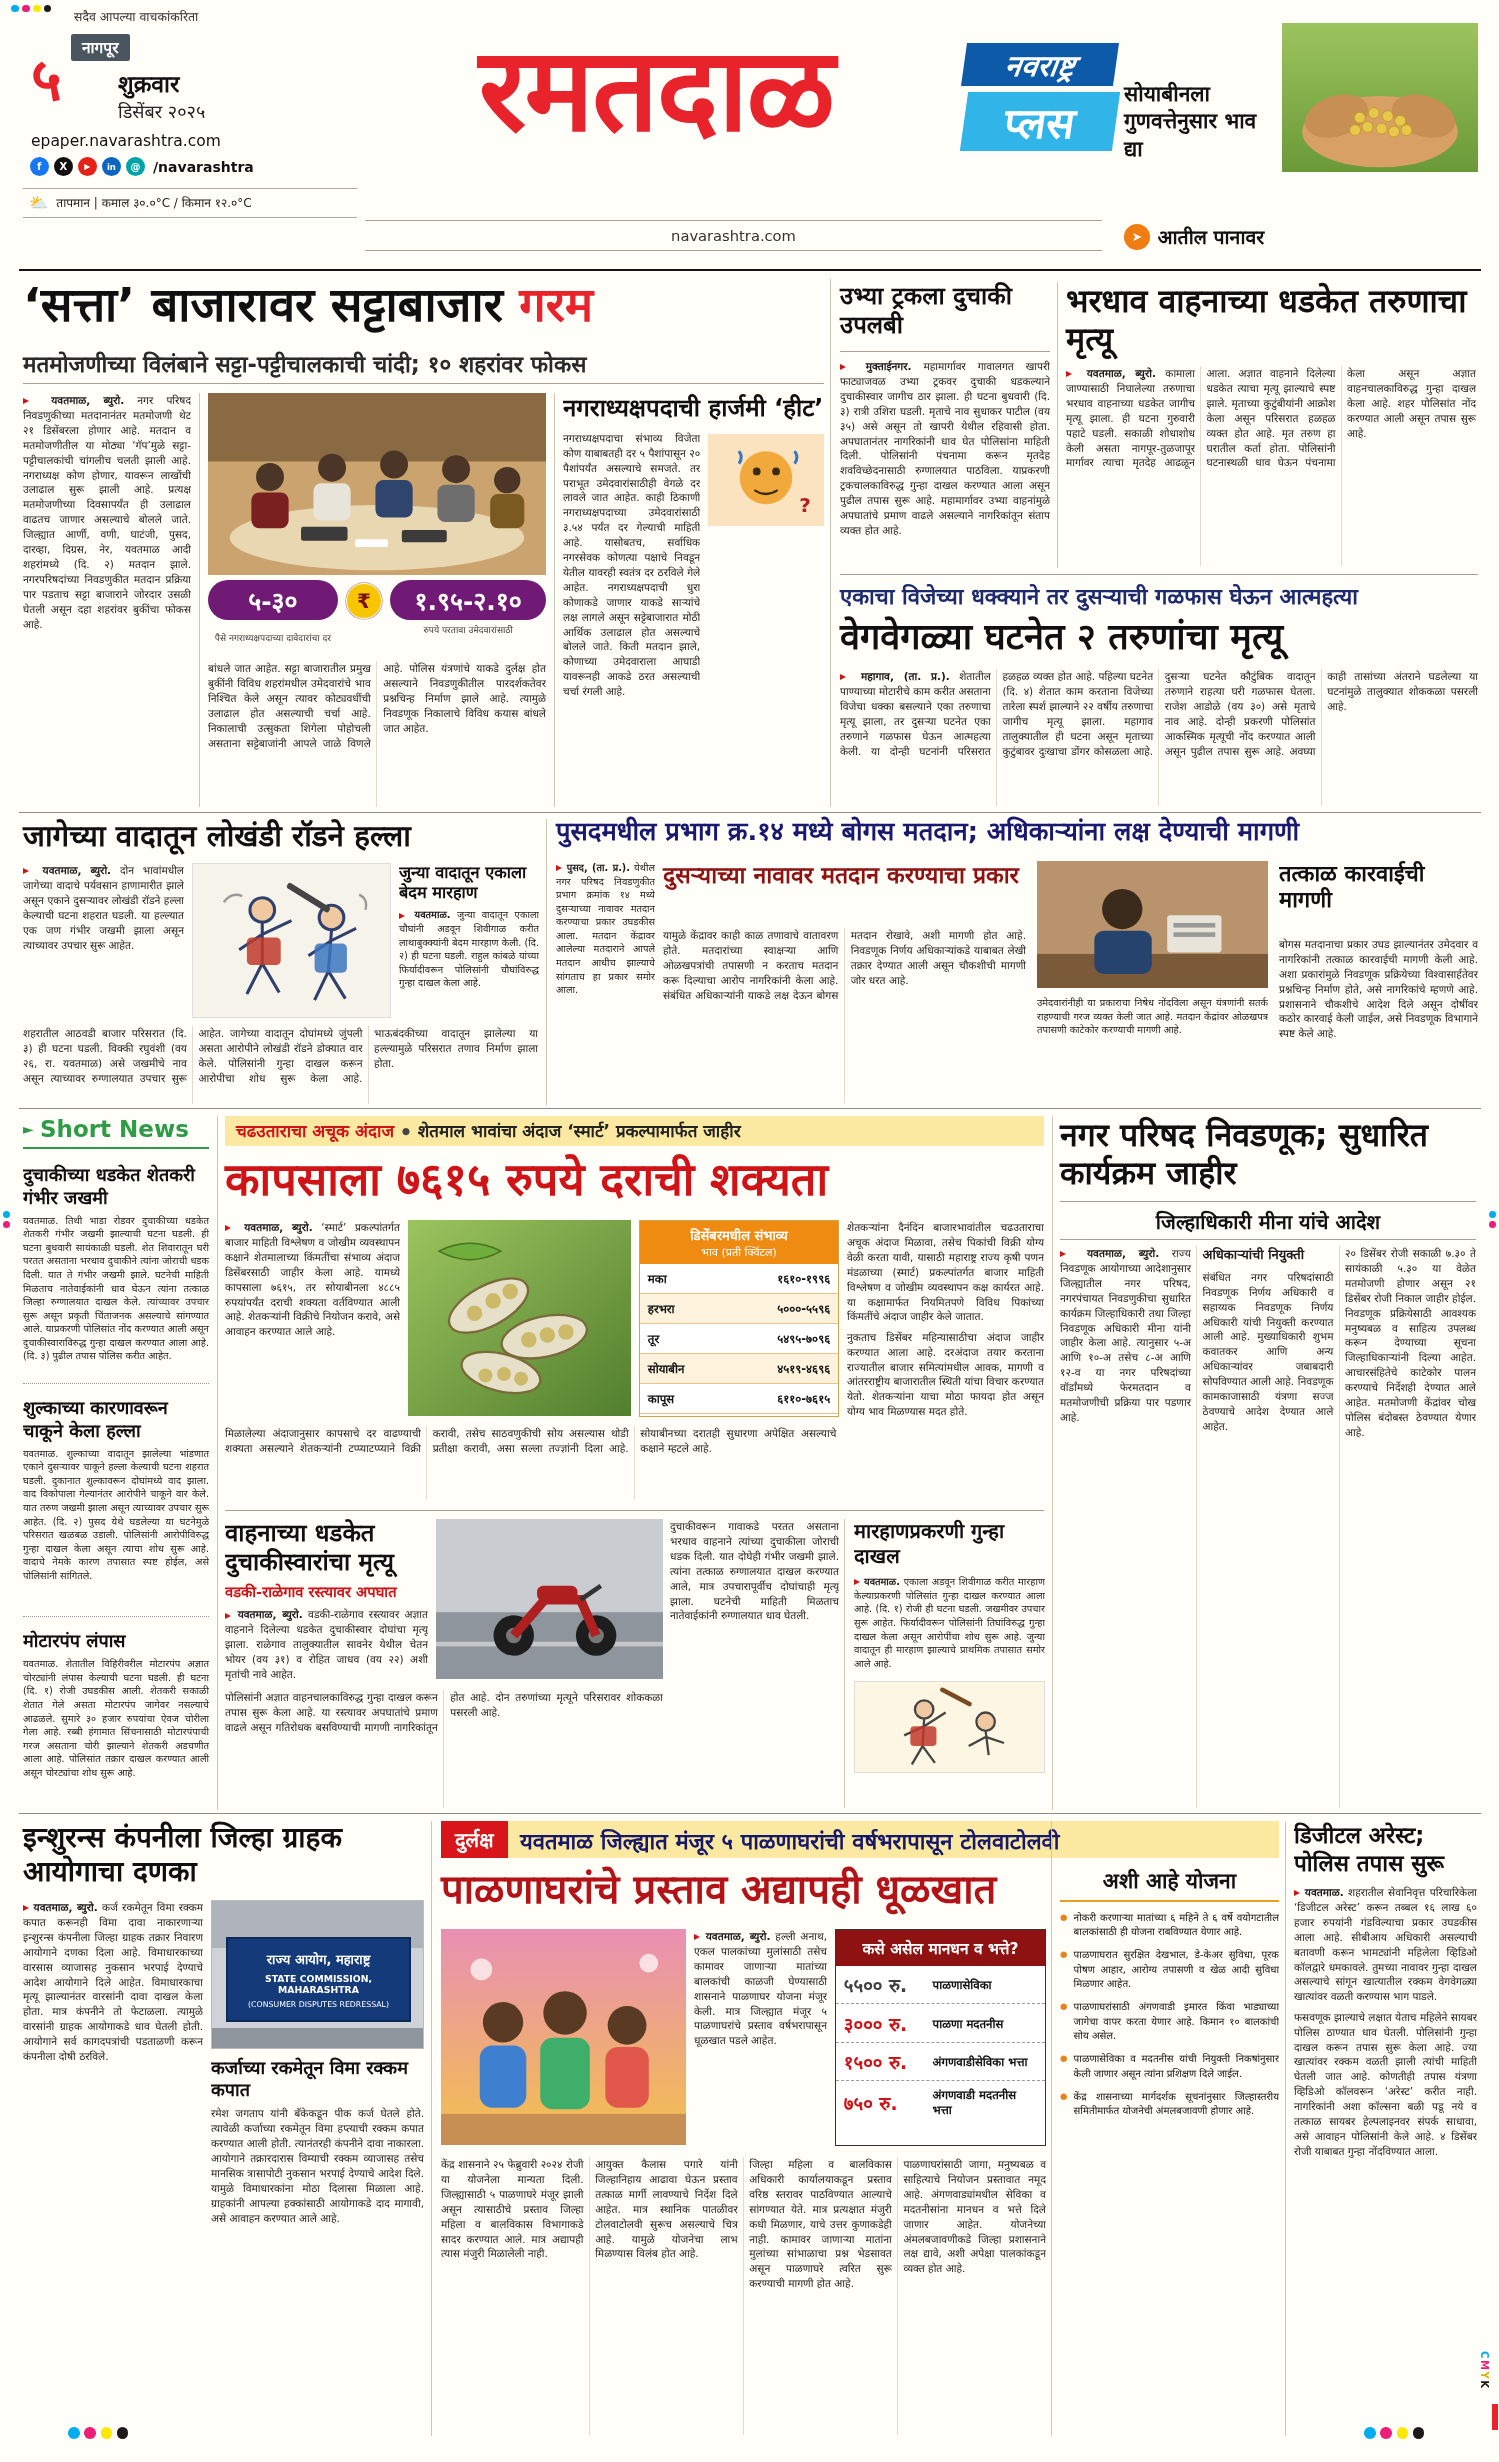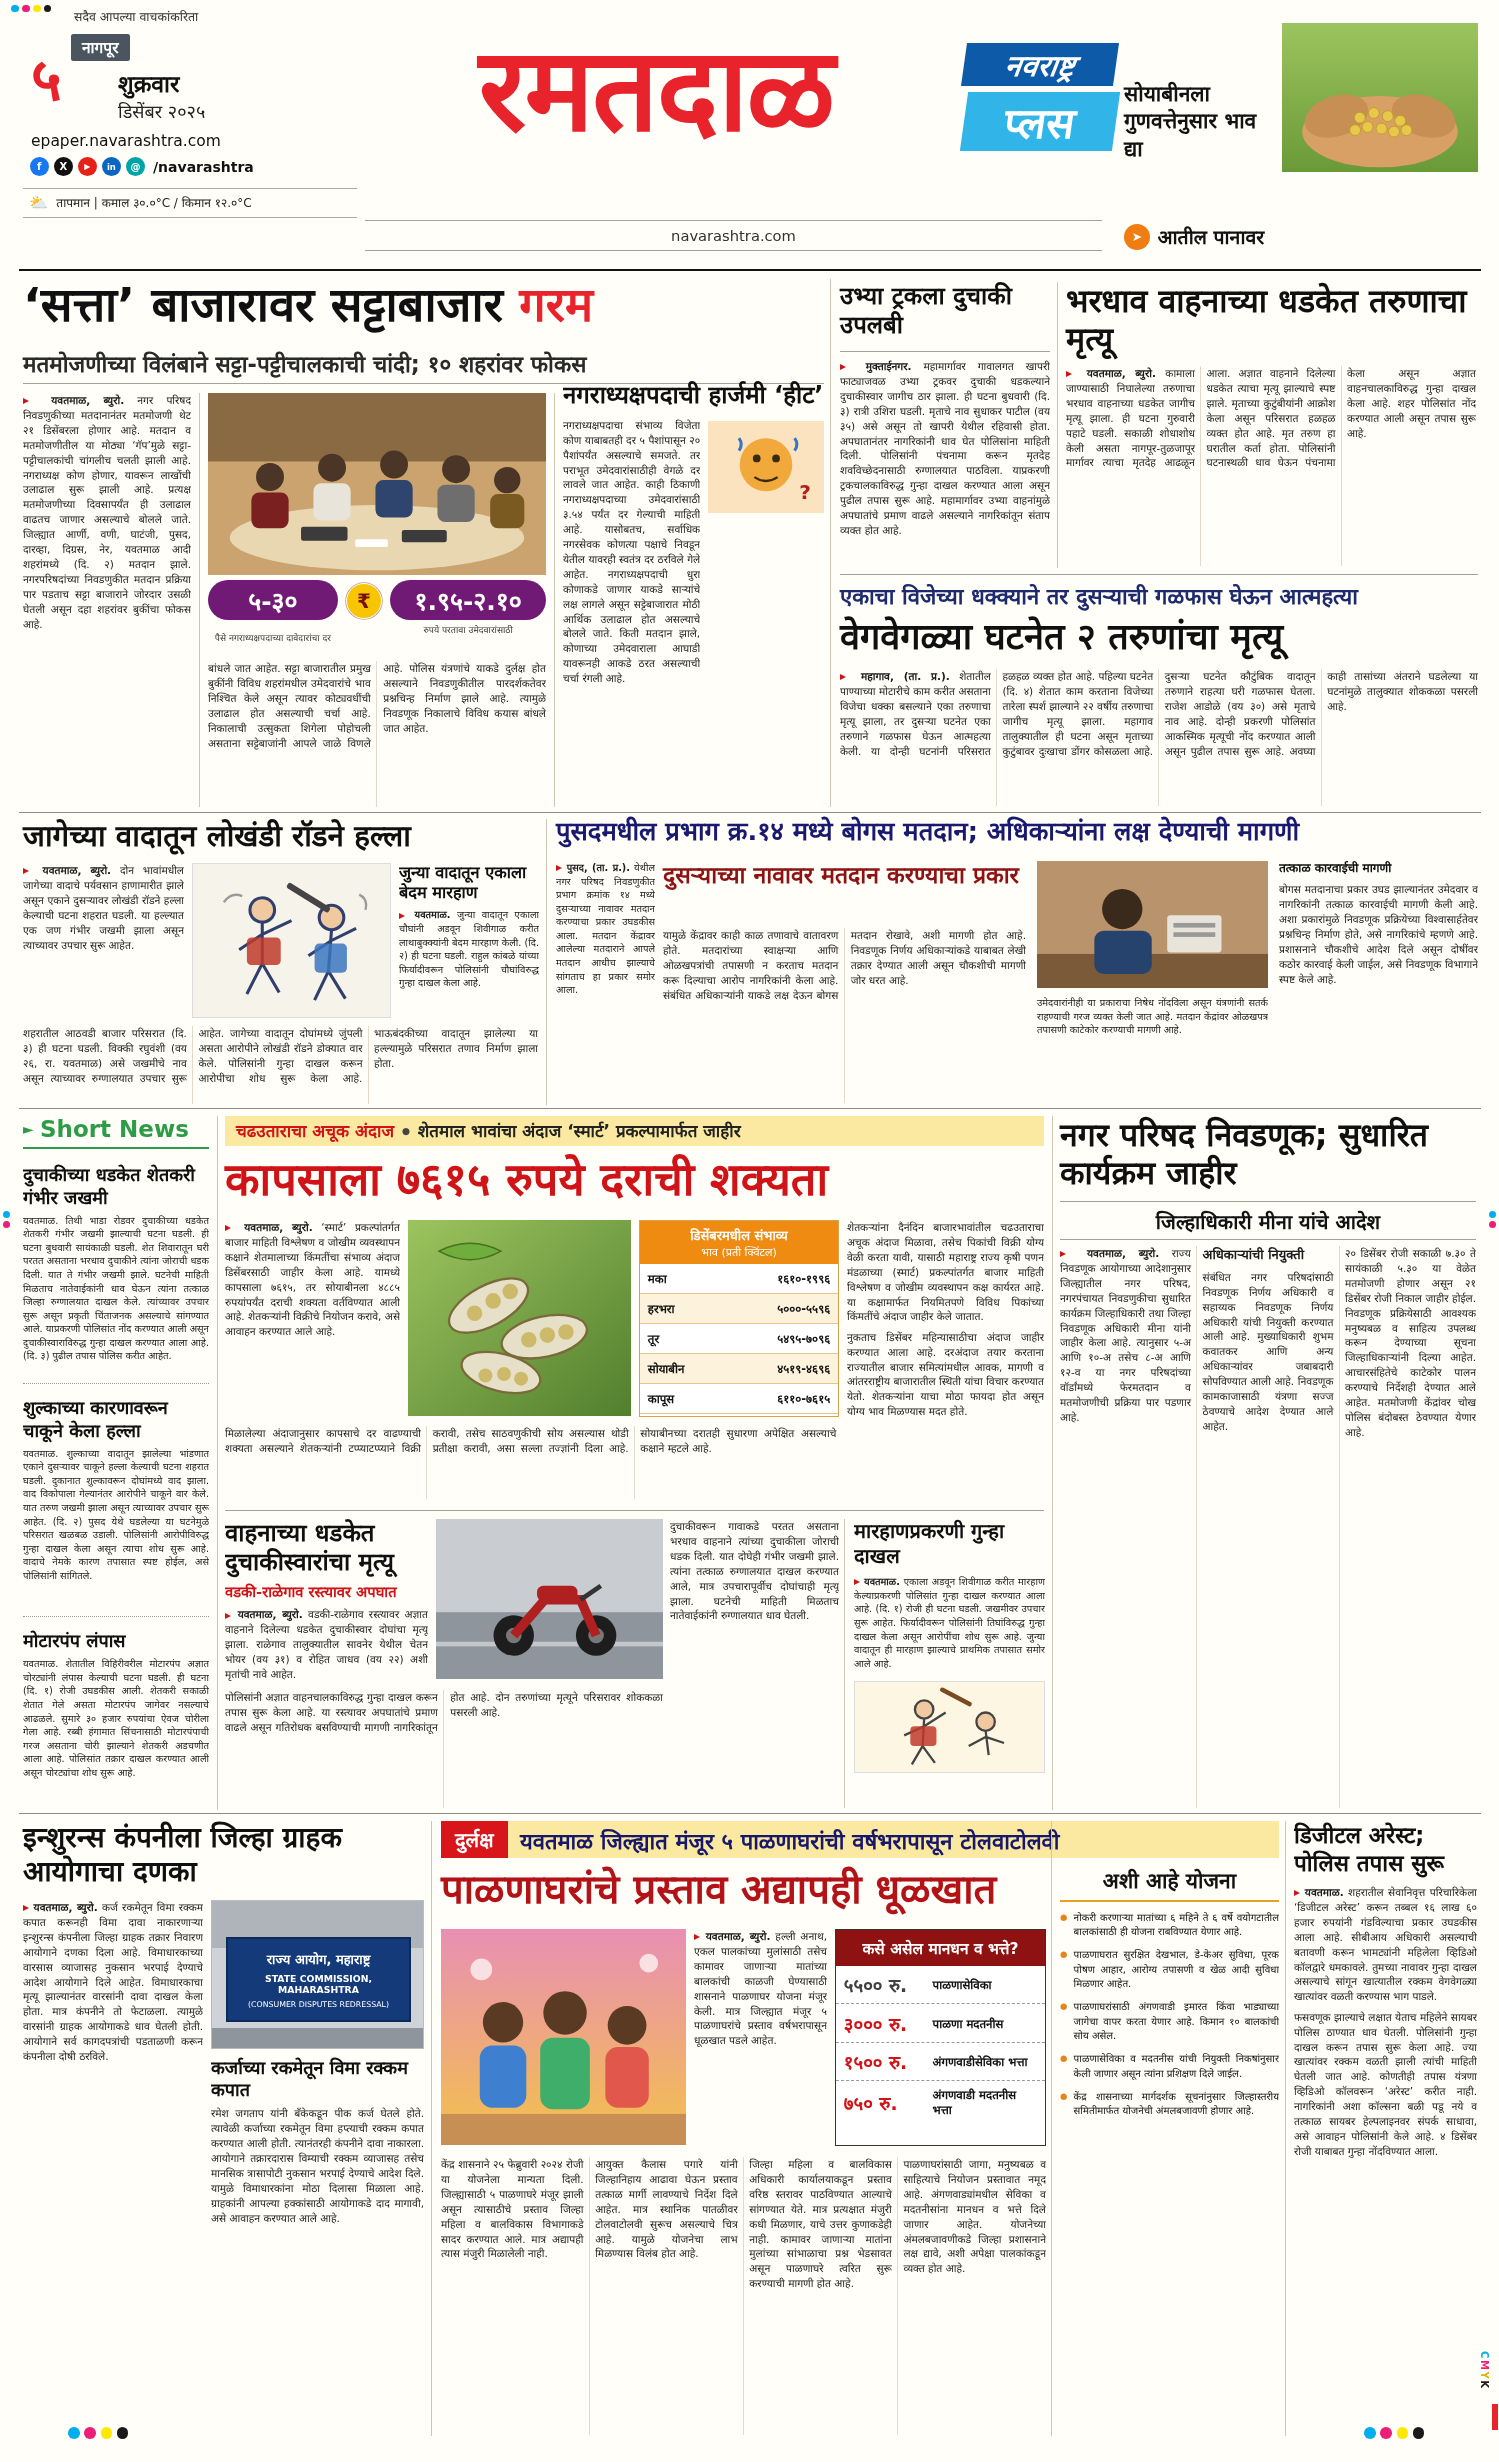--- a/index.html
+++ b/index.html
@@ -155,21 +155,21 @@
       <div class="pill" style="height:40px;font-size:25px">१.९५-२.१०</div>
       <div style="font-size:9px;margin-top:3.1px;color:#333">रुपये परतावा उमेदवारांसाठी</div>
     </div>
   </div>
 
   <div class="abs bt cols2" style="left:208px;top:661px;width:338px;height:146px">
     <p>बांधले जात आहेत. सट्टा बाजारातील प्रमुख बुकींनी विविध शहरांमधील उमेदवारांचे भाव निश्चित केले असून त्यावर कोट्यवधींची उलाढाल होत असल्याची चर्चा आहे. निकालाची उत्सुकता शिगेला पोहोचली असताना सट्टेबाजांनी आपले जाळे विणले आहे. पोलिस यंत्रणांचे याकडे दुर्लक्ष होत असल्याने निवडणुकीतील पारदर्शकतेवर प्रश्नचिन्ह निर्माण झाले आहे. त्यामुळे निवडणूक निकालाचे विविध कयास बांधले जात आहेत.</p>
   </div>
   <div class="vr" style="left:554px;top:393px;height:414px"></div>
 
-  <div class="abs" style="left:563px;top:380px;width:261px;height:414px;overflow:hidden">
+  <div class="abs" style="left:563px;top:393px;width:261px;height:414px;overflow:hidden">
     <h2 style="font-size:24px;line-height:1.25;margin-bottom:7.8px">नगराध्यक्षपदाची हार्जमी ‘हीट’</h2>
     <div class="photo" style="position:relative;float:right;width:116px;height:92px;margin:3.1px 0 4.7px 7.8px">
       <svg viewBox="0 0 150 118" preserveAspectRatio="none">
         <rect width="150" height="118" fill="#fbe3c0"></rect>
         <circle cx="75" cy="56" r="34" fill="#f2a93b"></circle>
         <circle cx="63" cy="48" r="5" fill="#3b2a10"></circle>
           <circle cx="88" cy="48" r="5" fill="#3b2a10"></circle>
         <path d="M60 72 Q75 82 90 72" stroke="#3b2a10" stroke-width="3" fill="none"></path>
         <path d="M40 22 q6 8 0 16" stroke="#3a76c0" stroke-width="4" fill="none"></path>
         <path d="M112 22 q6 8 0 16" stroke="#3a76c0" stroke-width="4" fill="none"></path>
@@ -251,21 +251,21 @@
       <rect x="74" y="90" width="74" height="56" rx="12" fill="#26436e"></rect>
       <rect x="168" y="70" width="70" height="48" rx="4" fill="#e8e4da"></rect>
       <rect x="176" y="80" width="54" height="6" fill="#999"></rect>
         <rect x="176" y="92" width="54" height="6" fill="#999"></rect>
     </svg>
   </div>
   <div class="abs bt-sm" style="left:1037px;top:996px;width:231px;height:107px">
     <p>उमेदवारांनीही या प्रकाराचा निषेध नोंदविला असून यंत्रणांनी सतर्क राहण्याची गरज व्यक्त केली जात आहे. मतदान केंद्रांवर ओळखपत्र तपासणी काटेकोर करण्याची मागणी आहे.</p>
   </div>
   <div class="abs" style="left:1279px;top:861px;width:199px;height:242px;overflow:hidden">
-    <h3 style="font-size:12px;margin-bottom:7px">तत्काळ कारवाईची मागणी</h3>
+    <h3 style="font-size:22px;margin-bottom:24px">तत्काळ कारवाईची मागणी</h3>
     <div class="bt">
         <p>बोगस मतदानाचा प्रकार उघड झाल्यानंतर उमेदवार व नागरिकांनी तत्काळ कारवाईची मागणी केली आहे. अशा प्रकारांमुळे निवडणूक प्रक्रियेच्या विश्वासार्हतेवर प्रश्नचिन्ह निर्माण होते, असे नागरिकांचे म्हणणे आहे. प्रशासनाने चौकशीचे आदेश दिले असून दोषींवर कठोर कारवाई केली जाईल, असे निवडणूक विभागाने स्पष्ट केले आहे.</p>
       </div>
   </div>
 
   <div class="hr" style="left:18.6px;top:1108px;width:1462px;background:#8b8b8b"></div>
 
   <div class="abs" style="left:23px;top:1116px;width:186px;border-bottom:2.3px solid #2e9b47;padding-bottom:4.7px;display:flex;align-items:center;gap:6.2px">
     <span style="color:#2e9b47;font-size:14px">►</span>
     <span style="font-size:23px;font-weight:800;color:#2e9b47">Short News</span>

